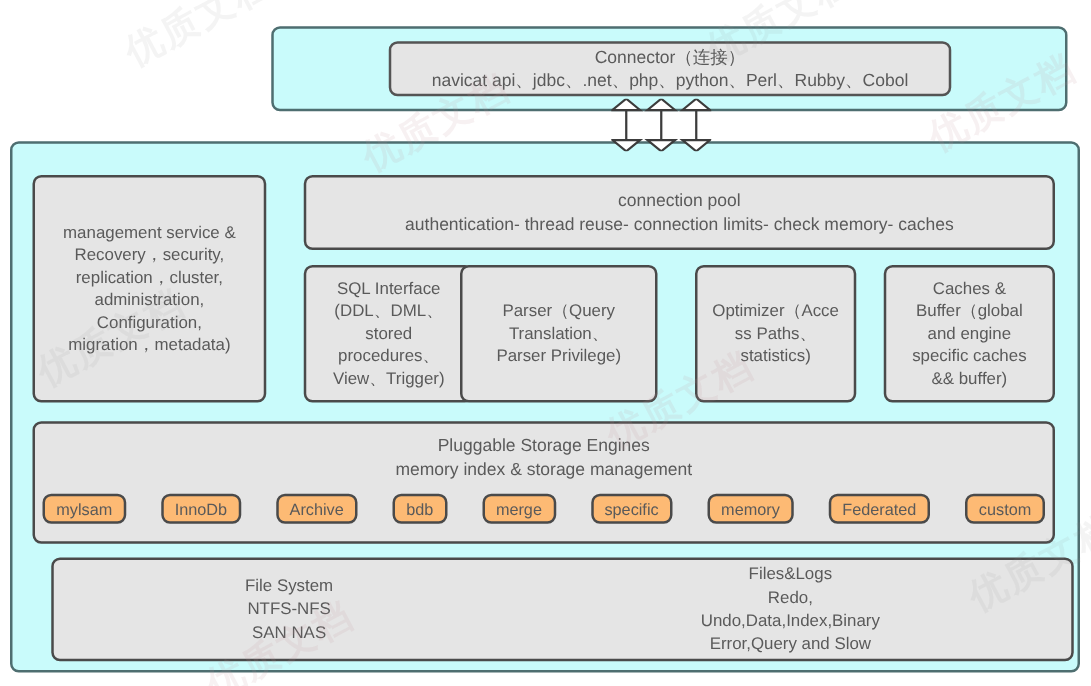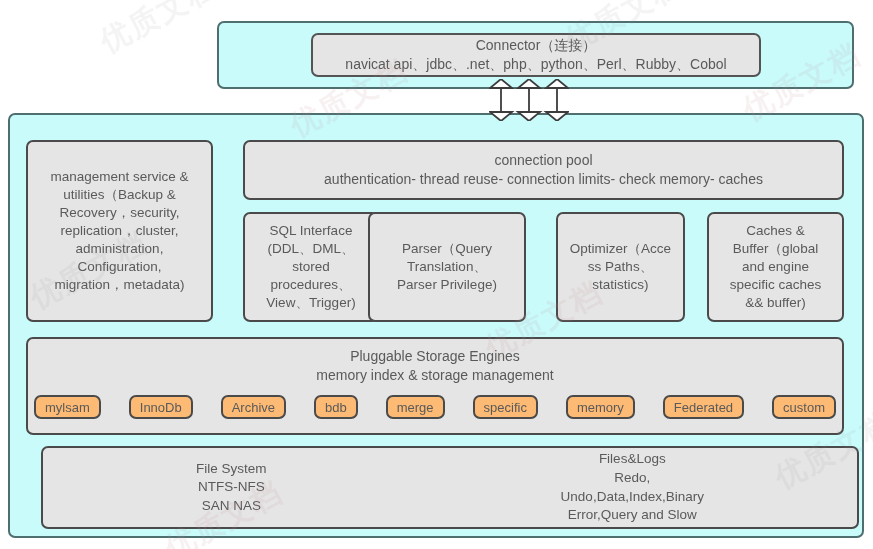--- a/index.html
+++ b/index.html
@@ -148,21 +148,20 @@
       <polygon points="68,9 57,9 68,0 79,9 68,9 68,33 79,33 68,42 57,33 68,33"></polygon>
     </g>
   </svg>
 </div>
 
 <div class="panel" id="main-panel"></div>
 
 <div class="wbox" id="mgmt-box">
   <div class="txt">
     <span class="line">management service &amp;</span>
-    <span class="line">utilities（Backup &amp;</span>
     <span class="line">Recovery，security,</span>
     <span class="line">replication，cluster,</span>
     <span class="line">administration,</span>
     <span class="line">Configuration,</span>
     <span class="line">migration，metadata)</span>
   </div>
 </div>
 
 <div class="wbox" id="pool-box">
   <div class="txt">

